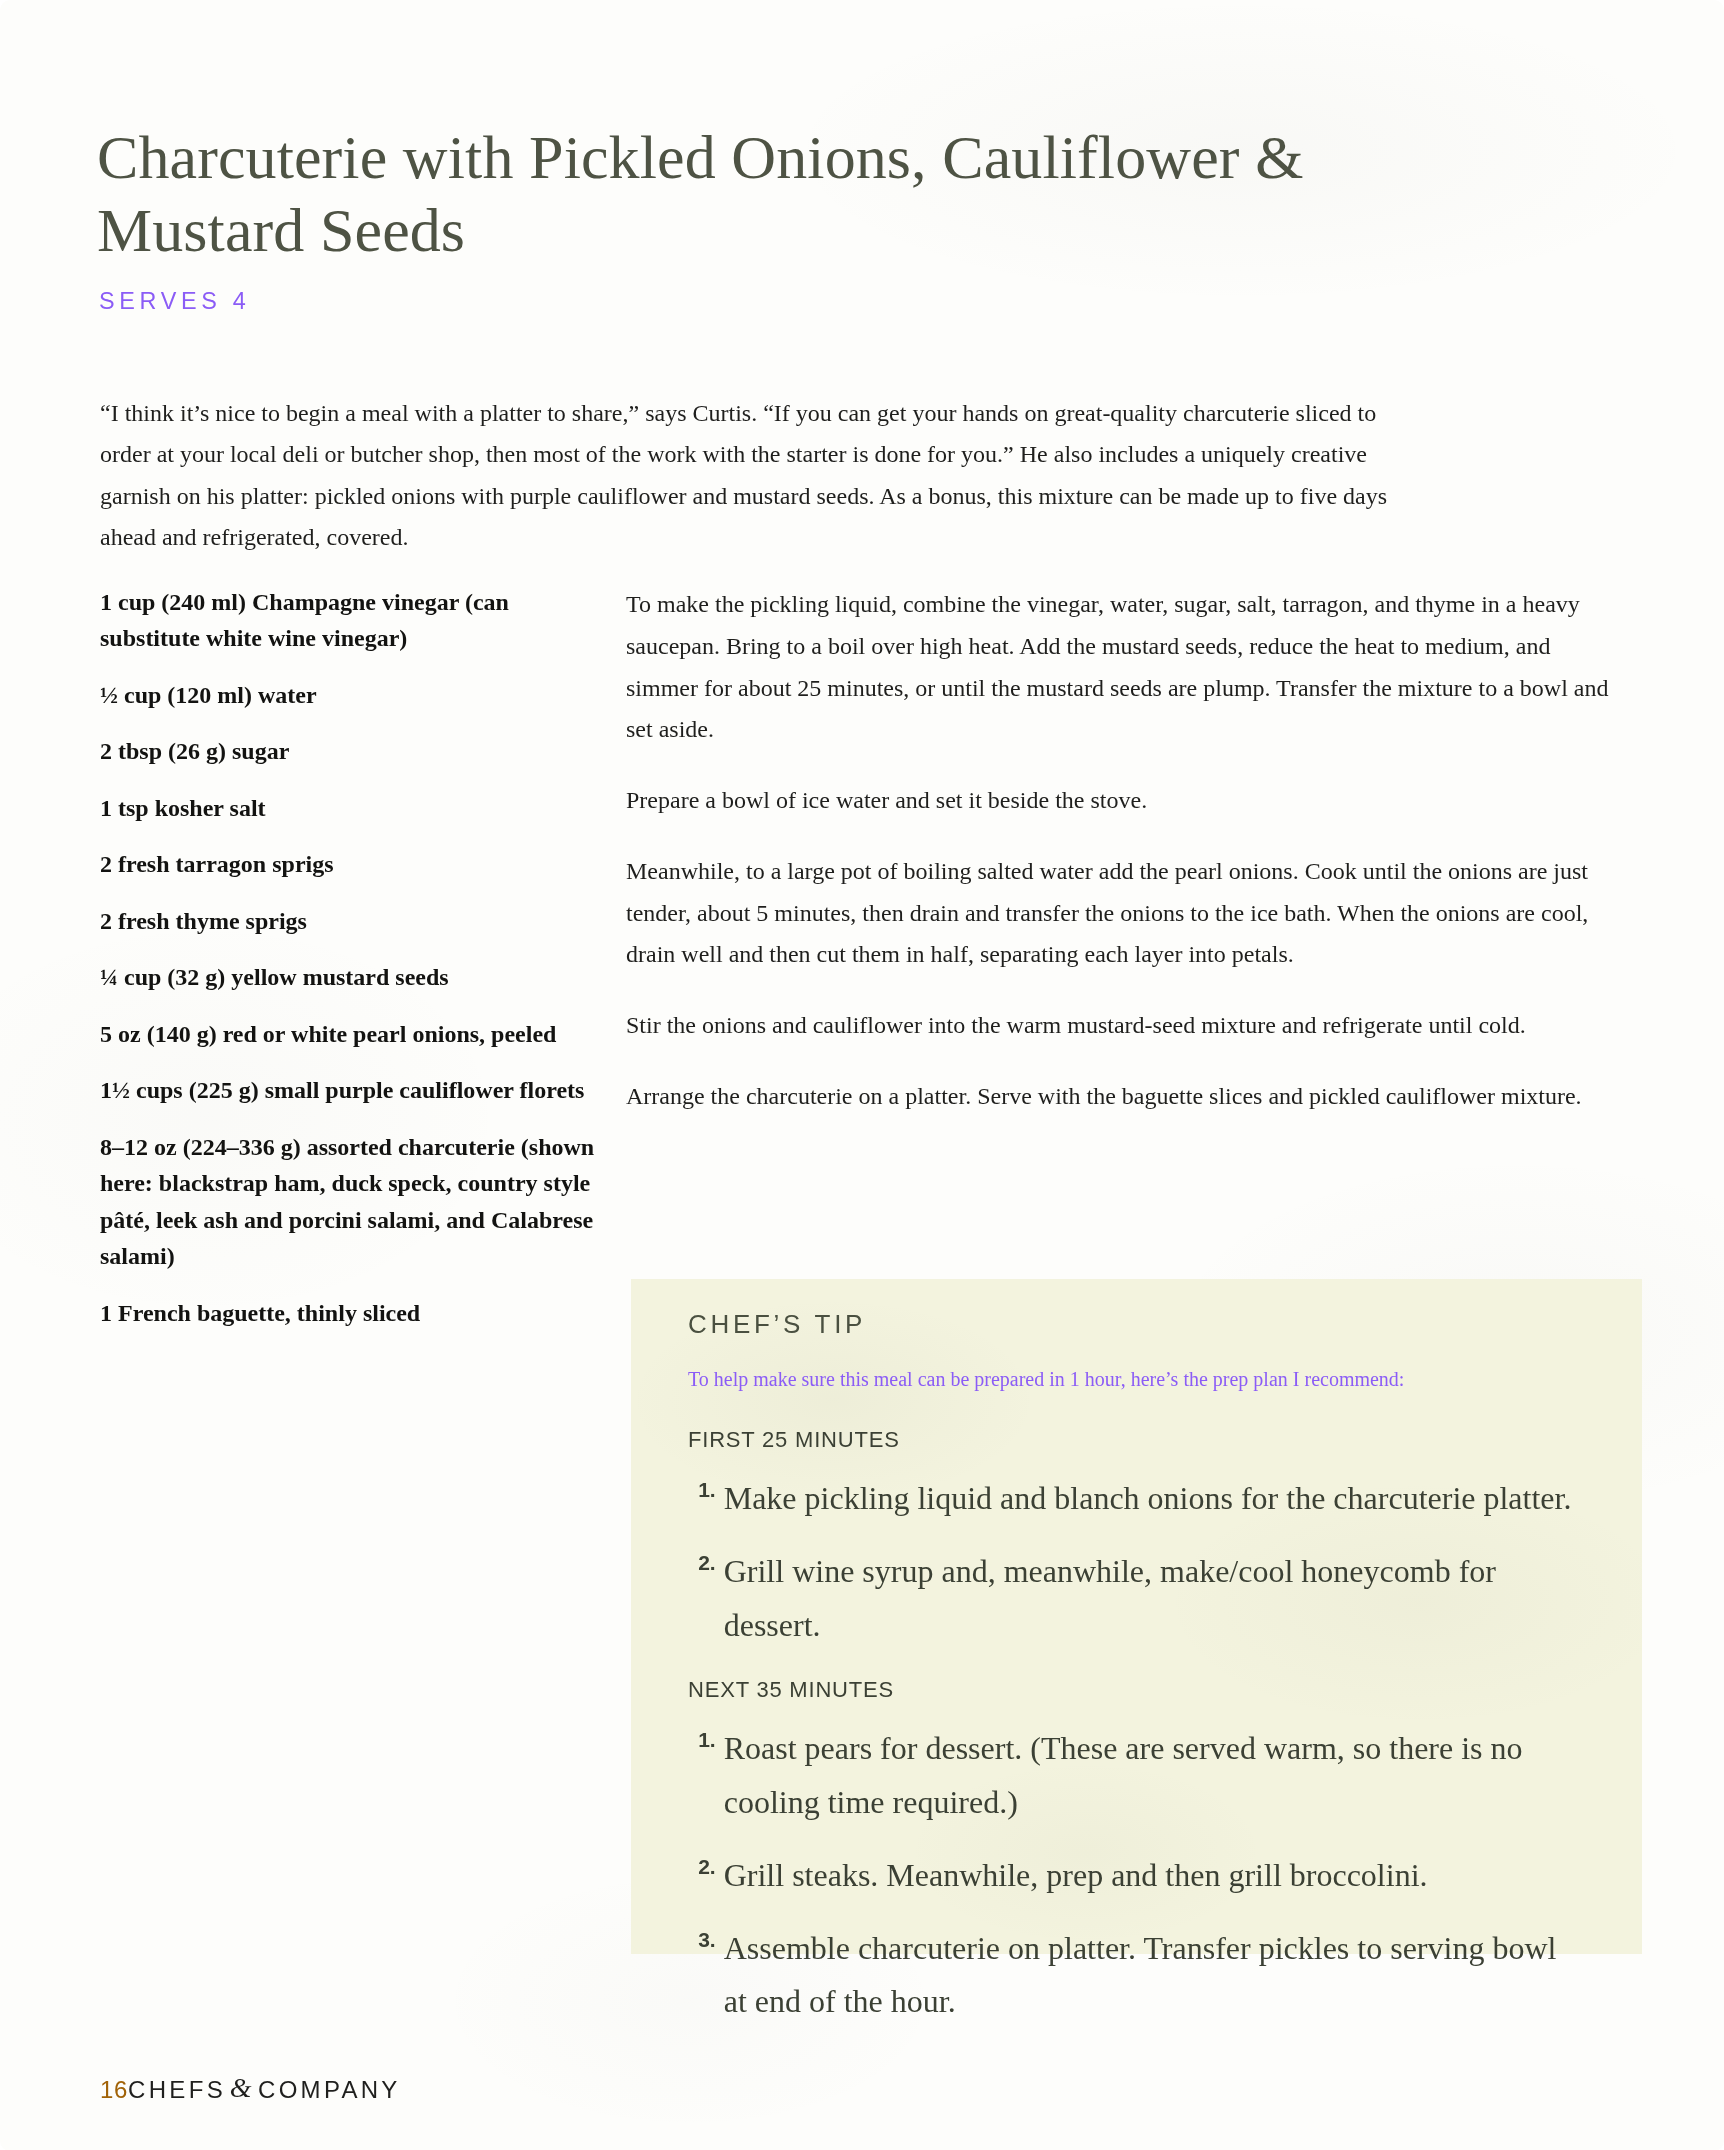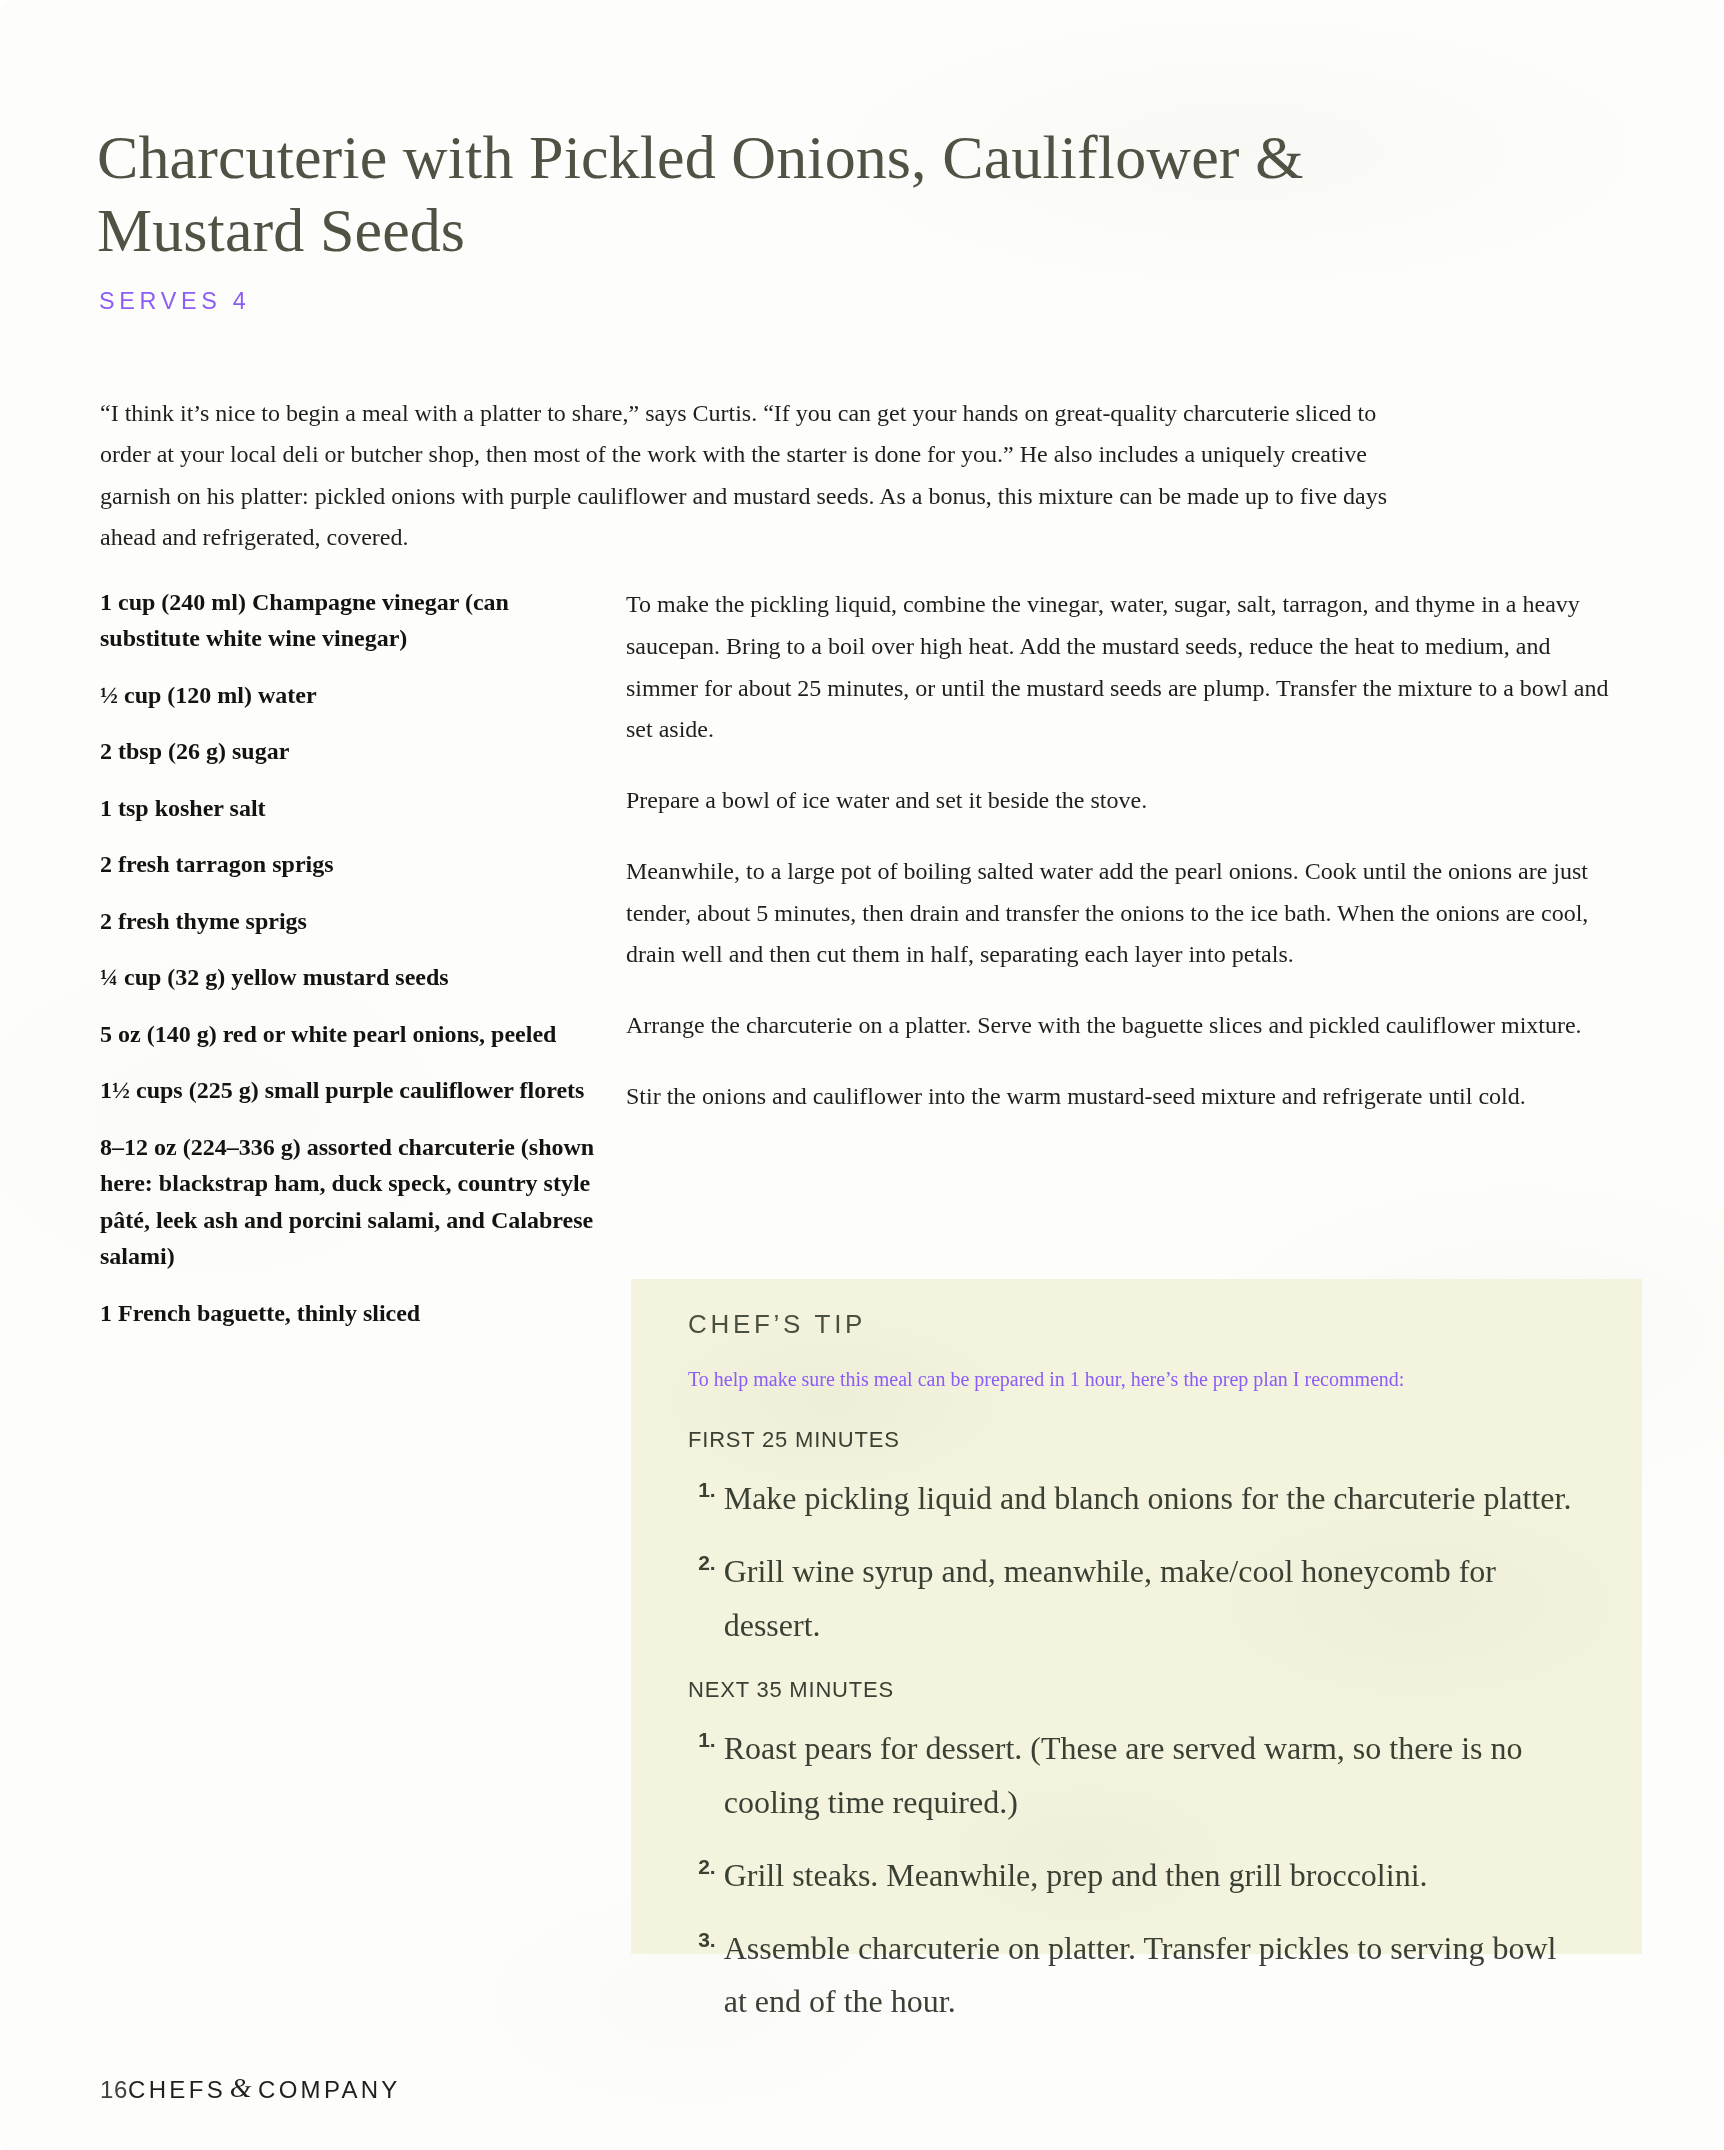--- a/index.html
+++ b/index.html
@@ -170,21 +170,21 @@
   .footer {
     position: absolute;
     left: 100px;
     top: 2072px;
     display: flex;
     align-items: baseline;
   }
   .folio {
     font-family: "Liberation Sans", "DejaVu Sans", sans-serif;
     font-size: 24px;
-    color: #404040;
+    color: #a16207;
     letter-spacing: 0.7px;
   }
   .imprint {
     font-family: "Liberation Sans", "DejaVu Sans", sans-serif;
     font-size: 24px;
     letter-spacing: 3.3px;
     color: #1f1f1d;
     display: flex;
     align-items: flex-end;
   }
@@ -218,22 +218,22 @@
     <p class="ing">5 oz (140 g) red or white pearl onions, peeled</p>
     <p class="ing">1½ cups (225 g) small purple cauliflower florets</p>
     <p class="ing">8–12 oz (224–336 g) assorted charcuterie (shown here: blackstrap ham, duck speck, country style pâté, leek ash and porcini salami, and Calabrese salami)</p>
     <p class="ing">1 French baguette, thinly sliced</p>
   </div>
 
   <div class="col-method">
     <p>To make the pickling liquid, combine the vinegar, water, sugar, salt, tarragon, and thyme in a heavy saucepan. Bring to a boil over high heat. Add the mustard seeds, reduce the heat to medium, and simmer for about 25 minutes, or until the mustard seeds are plump. Transfer the mixture to a bowl and set aside.</p>
     <p>Prepare a bowl of ice water and set it beside the stove.</p>
     <p>Meanwhile, to a large pot of boiling salted water add the pearl onions. Cook until the onions are just tender, about 5 minutes, then drain and transfer the onions to the ice bath. When the onions are cool, drain well and then cut them in half, separating each layer into petals.</p>
+    <p>Stir the onions and cauliflower into the warm mustard-seed mixture and refrigerate until cold.</p>
     <p>Arrange the charcuterie on a platter. Serve with the baguette slices and pickled cauliflower mixture.</p>
-    <p>Stir the onions and cauliflower into the warm mustard-seed mixture and refrigerate until cold.</p>
   </div>
 
   <div class="tipbox">
     <div class="tipbox-grain"></div>
 
     <div class="tip-title">CHEF’S TIP</div>
     <p class="tip-lead">To help make sure this meal can be prepared in 1 hour, here’s the prep plan I recommend:</p>
 
     <div class="tip-sub">FIRST 25 MINUTES</div>
     <ul class="tip-list">

